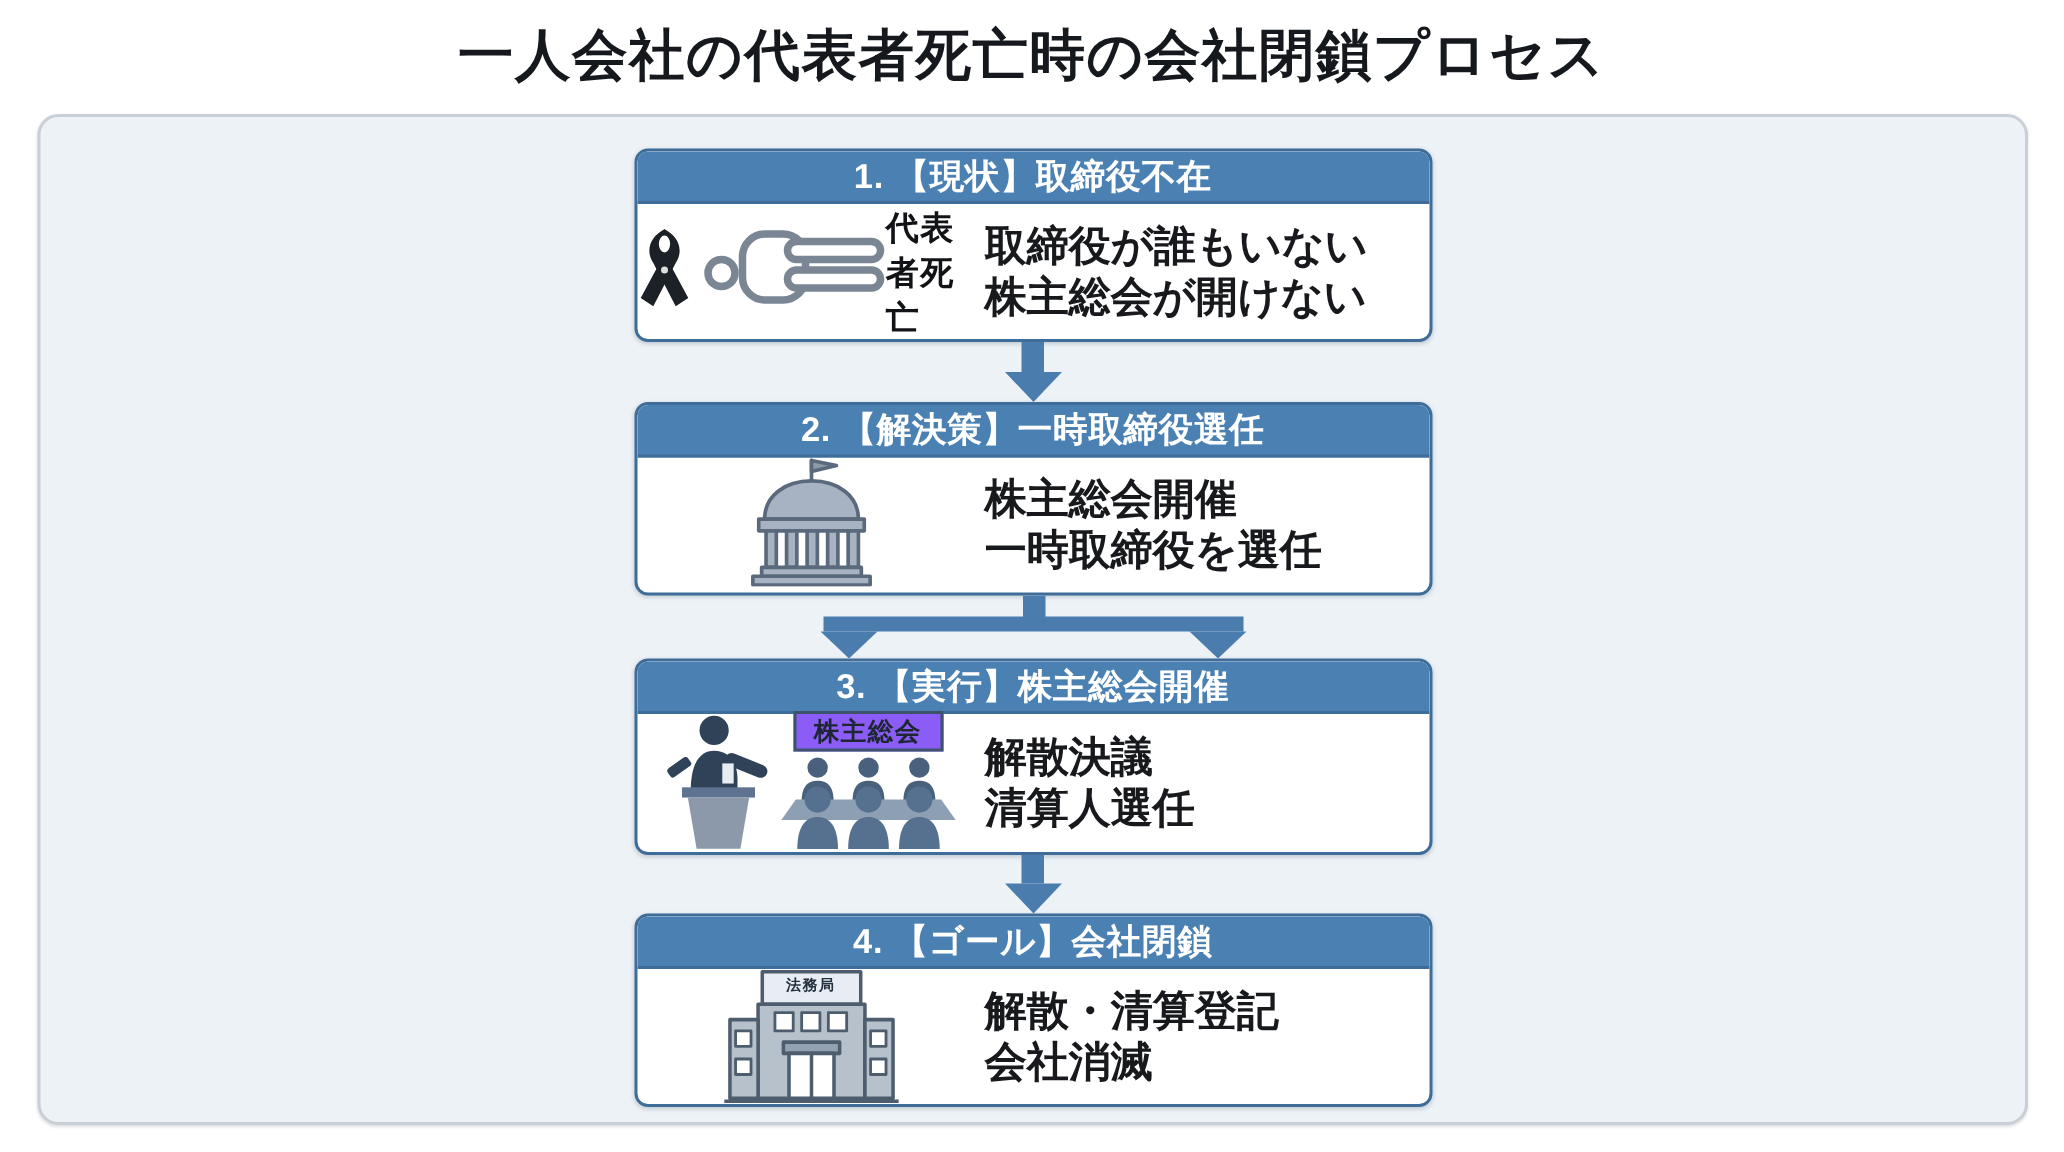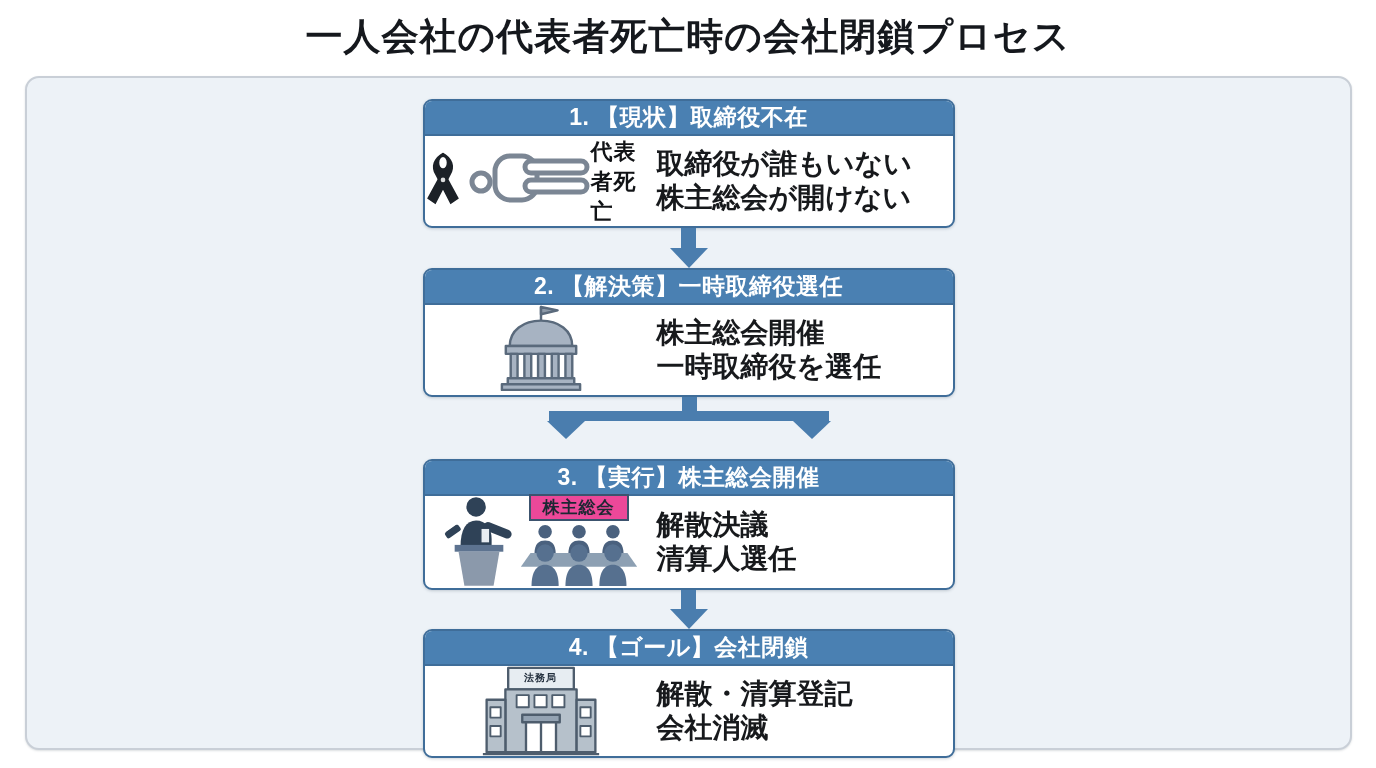--- a/index.html
+++ b/index.html
@@ -34,21 +34,21 @@
     display: flex; flex-direction: column; align-items: center;
   }
 
   .step {
     width: 532px; box-sizing: border-box;
     border: 2px solid #3f6d99; border-radius: 9px;
     background: #ffffff; overflow: hidden;
     box-shadow: 0 1px 3px rgba(60,80,100,.25);
   }
   .h129 { height: 129px; }
-  .h131 { height: 131px; margin-top: 20px; }
+  .h131 { height: 131px; }
 
   .step-header {
     background: #4a80b2; color: #ffffff;
     font-size: 23px; font-weight: 700;
     text-align: center; height: 33px; line-height: 33px;
     border-bottom: 2px solid #3f6d99;
     letter-spacing: 0.5px;
   }
   .step-body {
     display: flex; align-items: center;
@@ -70,21 +70,21 @@
   .deceased-row { display: flex; align-items: center; gap: 8px; }
   .icon-caption {
     font-size: 22px; font-weight: 700; color: #111316;
     margin-top: 1px; letter-spacing: 1px;
   }
 
   
   .meeting-cluster { display: flex; align-items: flex-end; gap: 4px; }
   .audience-col { display: flex; flex-direction: column; align-items: center; gap: 3px; }
   .sign-board {
-    border: 2px solid #3c536e; background: #ec4899; color: #1d2733;
+    border: 2px solid #3c536e; background: #8b5cf6; color: #1d2733;
     font-size: 17px; font-weight: 700; letter-spacing: 1px;
     padding: 1px 12px; line-height: 21px;
   }
 
   
   .building-wrap { position: relative; width: 122px; height: 90px; }
   .building-sign {
     position: absolute; top: 3px; left: 50%; transform: translateX(-50%);
     width: 64px; height: 18px; line-height: 18px;
     text-align: center;

